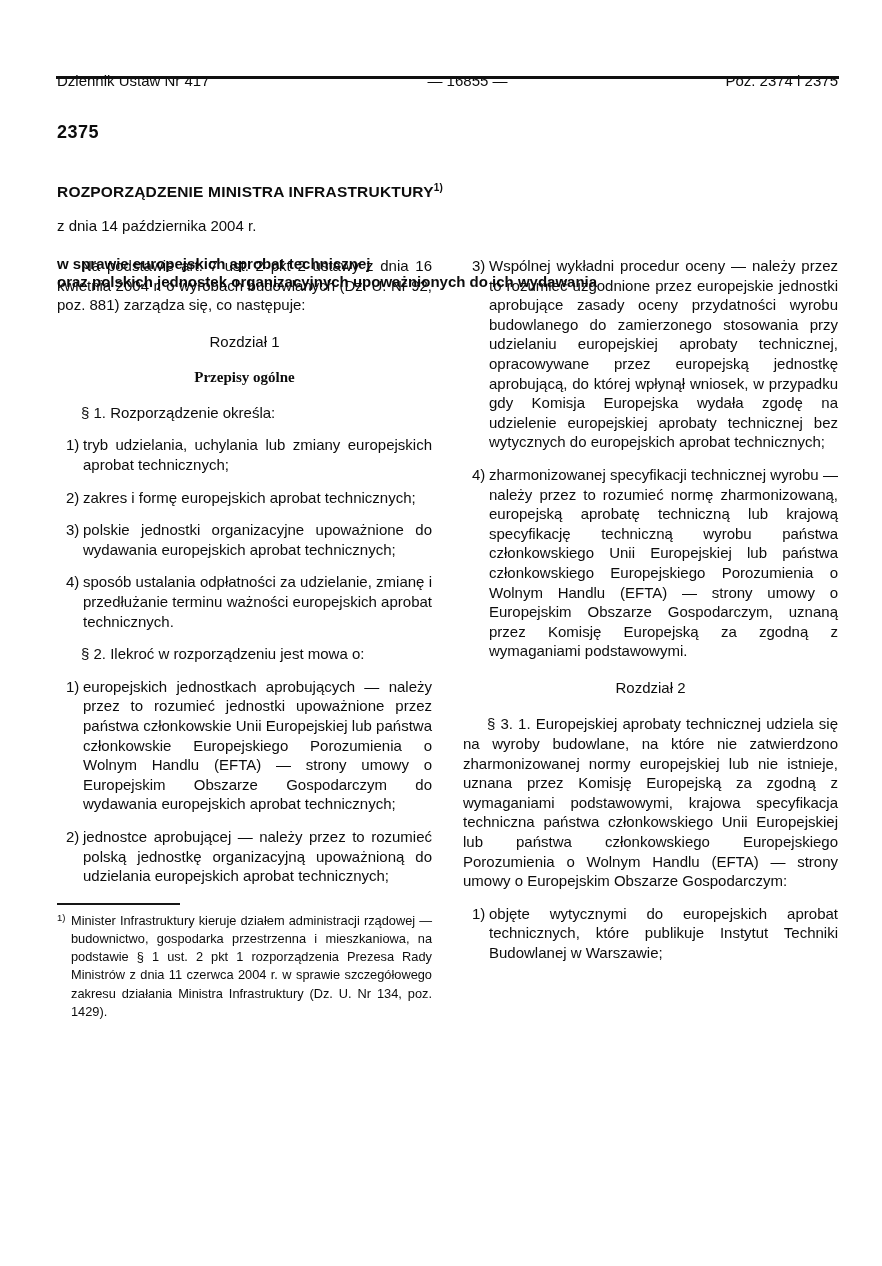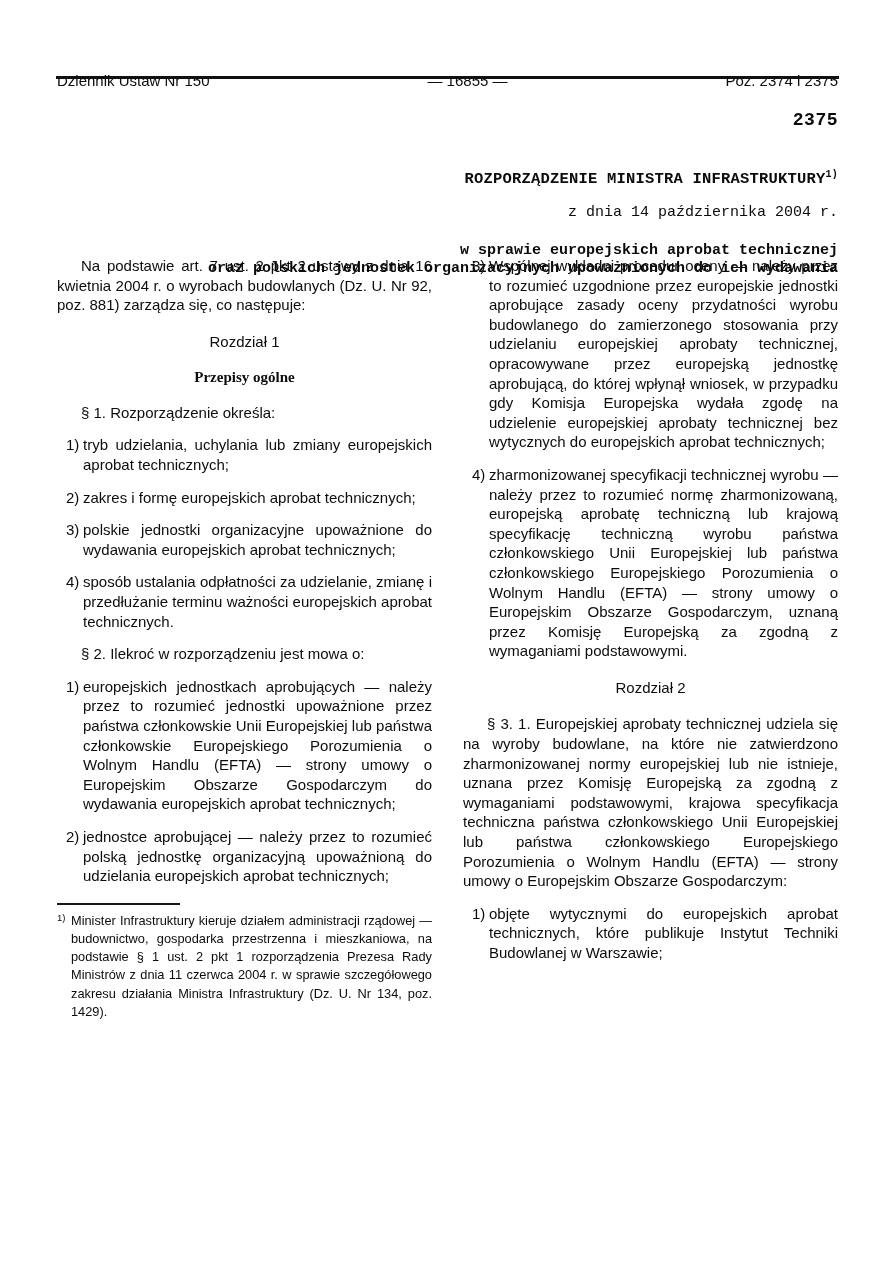--- a/index.html
+++ b/index.html
@@ -34,25 +34,24 @@
     position: absolute;
     top: 76px;
     left: 56px;
     width: 783px;
     height: 3px;
     background: #101010;
   }
   
   .act-head {
     position: absolute;
-    top: 110px;
+    top: 122px;
     left: 57px;
     width: 781px;
-    text-align: right;
-    font-family: Liberation Mono, monospace;
+    text-align: left;
   }
   .act-number {
     font-size: 18px;
     font-weight: bold;
     letter-spacing: 0.5px;
   }
   .act-title {
     margin-top: 40px;
     font-size: 15.5px;
     font-weight: bold;
@@ -146,21 +145,21 @@
     flex: 1;
     text-align: justify;
   }
 </style>
 </head>
 <body>
 
 <div class="page">
 
   <div class="running-head">
-    <span class="rh-left">Dziennik Ustaw Nr 150</span>
+    <span class="rh-left">Dziennik Ustaw Nr 417</span>
     <span class="rh-center">— 16855 —</span>
     <span class="rh-right">Poz. 2374 i 2375</span>
   </div>
   <div class="head-rule"></div>
 
   <div class="act-head">
     <div class="act-number">2375</div>
     <div class="act-title"><span>ROZPORZĄDZENIE MINISTRA INFRASTRUKTURY</span><sup>1)</sup></div>
     <div class="act-date">z dnia 14 października 2004 r.</div>
     <div class="act-subject">

